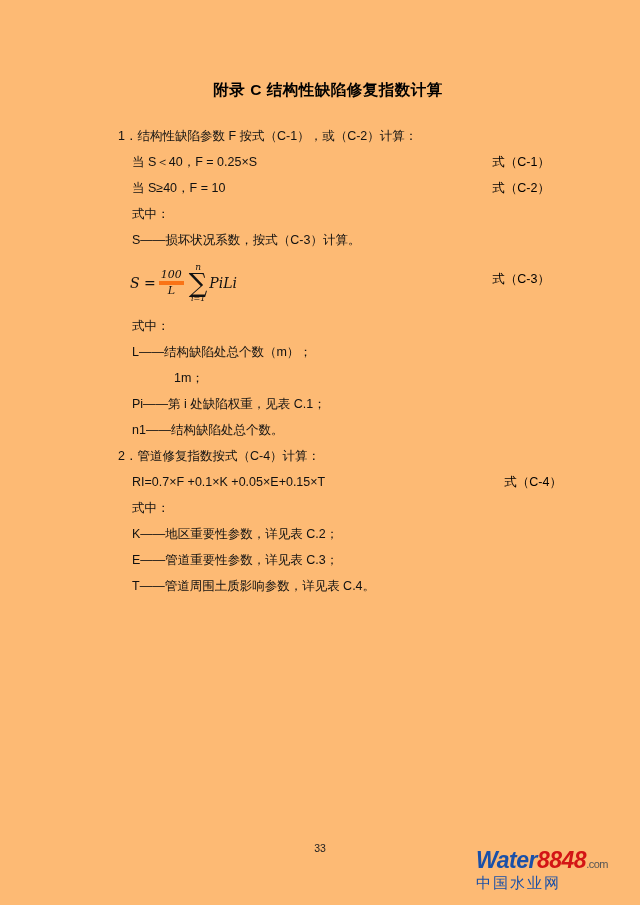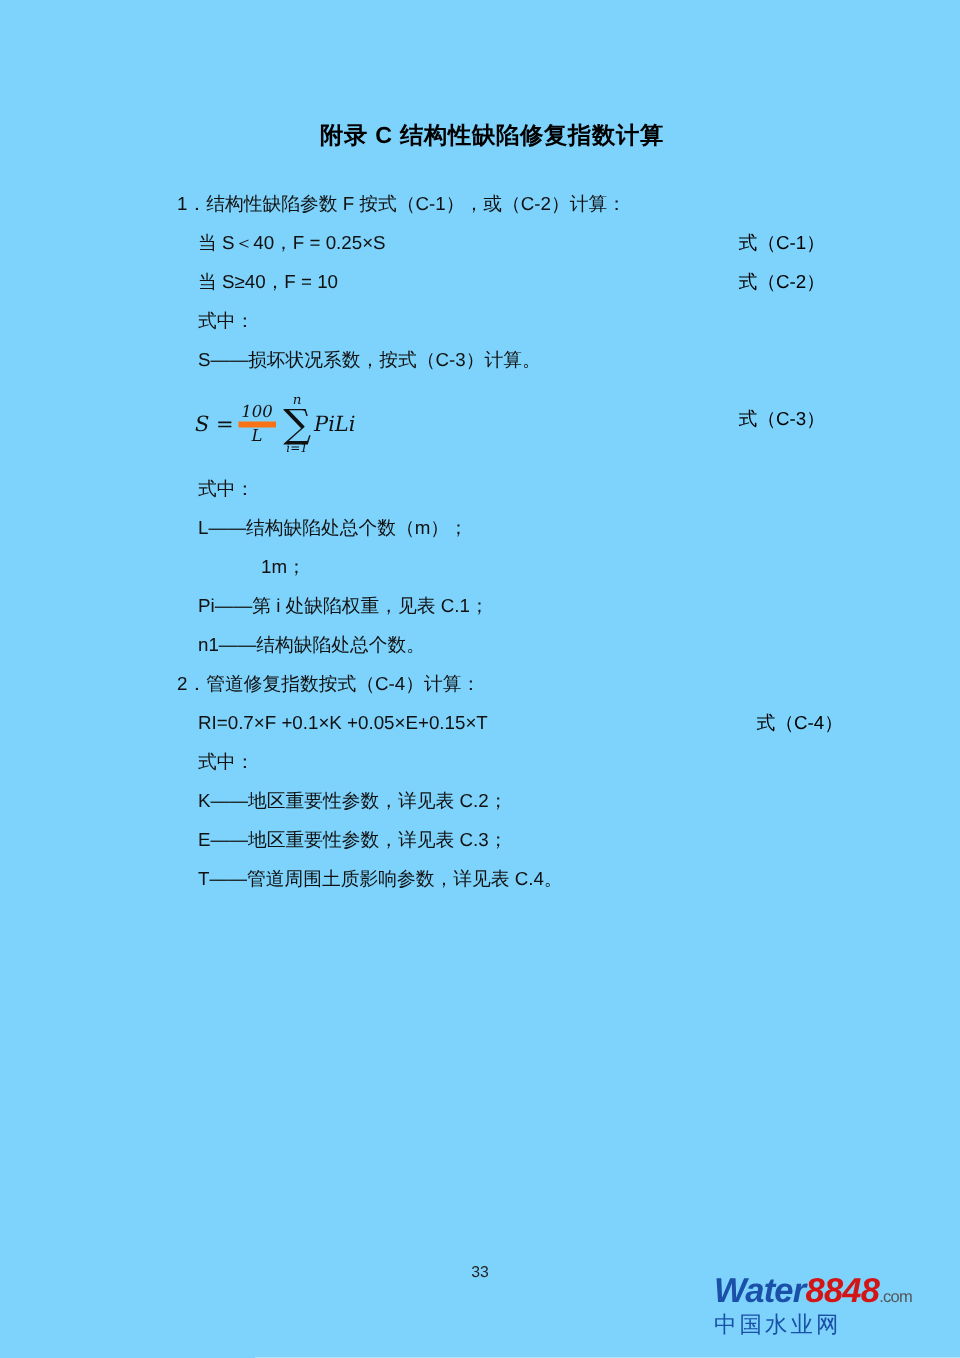--- a/index.html
+++ b/index.html
@@ -13,21 +13,21 @@
     font-family: "Liberation Sans", sans-serif;
     color: #000000;
     position: relative;
     overflow: hidden;
   }
   .page {
     position: absolute;
     left: 0; top: 0;
     width: 640px;
     height: 905px;
-    background: #7dd3fc;
+    background: #fdba74;
   }
   .content {
     position: absolute;
     left: 118px;
     top: 80px;
     width: 420px;
   }
   .doc-title {
     font-size: 15.5px;
     font-weight: bold;
@@ -231,21 +231,21 @@
     </div>
     <div class="row">
       <span class="txt line indent-1">式中：</span>
       <span class="tag"></span>
     </div>
     <div class="row">
       <span class="txt line indent-1">K——地区重要性参数，详见表 C.2；</span>
       <span class="tag"></span>
     </div>
     <div class="row">
-      <span class="txt line indent-1">E——地区重要性参数，详见表 C.3；</span>
+      <span class="txt line indent-1">E——管道重要性参数，详见表 C.3；</span>
       <span class="tag"></span>
     </div>
     <div class="row">
       <span class="txt line indent-1">T——管道周围土质影响参数，详见表 C.4。</span>
       <span class="tag"></span>
     </div>
 
   </div>
 
   <div class="page-number">33</div>

